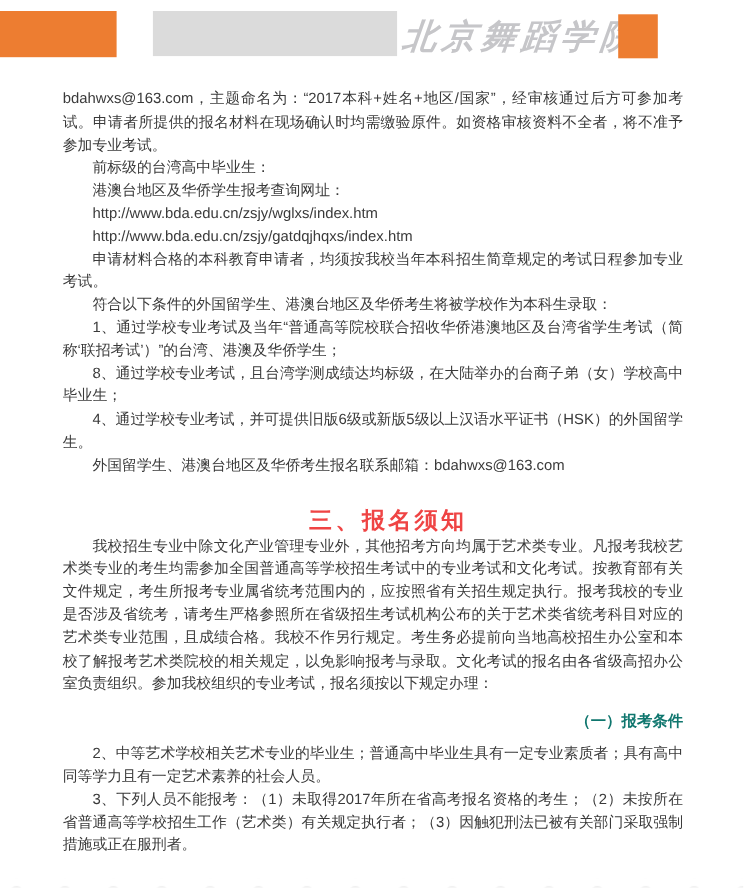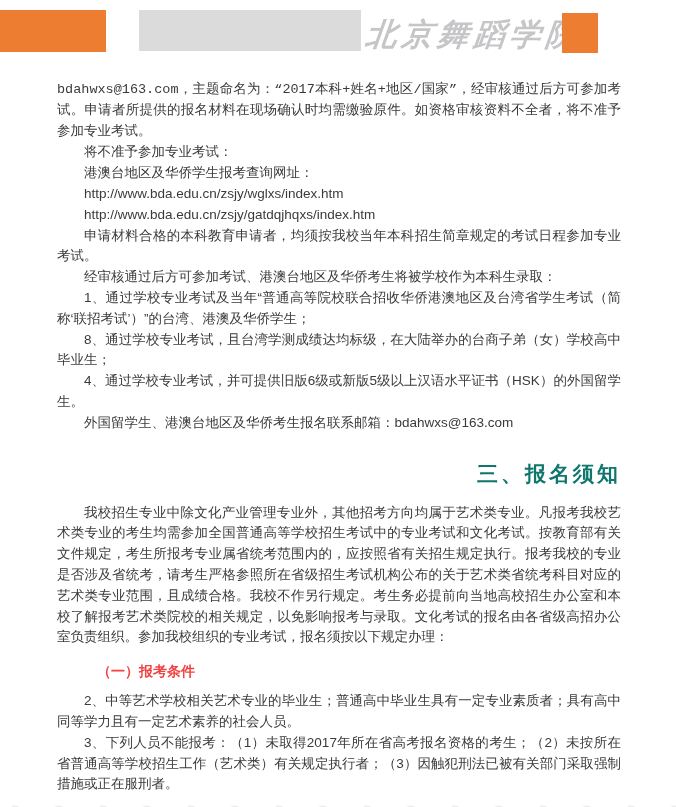--- a/index.html
+++ b/index.html
@@ -29,32 +29,32 @@
   }
   
   .doc {
     position:absolute; left:57px; top:80px; width:564px;
     color:#3A3A3A;
     font-size:13.5px;
     line-height:20.8px;
     text-align:justify;
     word-break:break-all;
   }
-  .blk.continuation { text-indent:0;font-family:Liberation Mono, monospace; }
+  .blk.continuation { text-indent:0; }
   .blk.para         { text-indent:2em; }
   .blk.h1 {
-    font-size:21px; font-weight:bold; color:#0f766e;
-    text-align:right; text-indent:0;
+    font-size:21px; font-weight:bold; color:#ef4444;
+    text-align:center; text-indent:0;
     letter-spacing:3px;
-    margin:27px 0 16px 28px;
+    margin:27px 0 0 28px;
     line-height:26px;
   }
   .blk.h2 {
-    font-size:14px; font-weight:bold; color:#ef4444;
-    text-align:left; text-indent:40px;
+    font-size:14px; font-weight:bold; color:#0f766e;
+    text-align:right; text-indent:40px;
     margin:12px 0 9px 0;
     line-height:22px;
   }
   
   .bottom-pattern {
     position:absolute; left:0; bottom:-8px; width:676px; height:16px;
     background-image:radial-gradient(circle at 11px 13px, #e9e9e9 0 6px, rgba(0,0,0,0) 7px);
     background-size:44px 20px;
     background-position:4px 0;
     opacity:.8;
@@ -65,26 +65,26 @@
 
 <div class="page">
 
   <div class="accent-left"></div>
   <div class="gray-bar"></div>
   <div class="logo">北京舞蹈学院</div>
   <div class="accent-right"></div>
 
   <div class="doc">
       <div class="blk continuation">bdahwxs@163.com，主题命名为：“2017本科+姓名+地区/国家”，经审核通过后方可参加考试。申请者所提供的报名材料在现场确认时均需缴验原件。如资格审核资料不全者，将不准予参加专业考试。</div>
-      <div class="blk para">将不准予参加专业考试：</div>
+      <div class="blk para">前标级的台湾高中毕业生：</div>
       <div class="blk para">港澳台地区及华侨学生报考查询网址：</div>
       <div class="blk para">http://www.bda.edu.cn/zsjy/wglxs/index.htm</div>
       <div class="blk para">http://www.bda.edu.cn/zsjy/gatdqjhqxs/index.htm</div>
       <div class="blk para">申请材料合格的本科教育申请者，均须按我校当年本科招生简章规定的考试日程参加专业考试。</div>
-      <div class="blk para">经审核通过后方可参加考试、港澳台地区及华侨考生将被学校作为本科生录取：</div>
+      <div class="blk para">符合以下条件的外国留学生、港澳台地区及华侨考生将被学校作为本科生录取：</div>
       <div class="blk para">1、通过学校专业考试及当年“普通高等院校联合招收华侨港澳地区及台湾省学生考试（简称‘联招考试’）”的台湾、港澳及华侨学生；</div>
       <div class="blk para">8、通过学校专业考试，且台湾学测成绩达均标级，在大陆举办的台商子弟（女）学校高中毕业生；</div>
       <div class="blk para">4、通过学校专业考试，并可提供旧版6级或新版5级以上汉语水平证书（HSK）的外国留学生。</div>
       <div class="blk para">外国留学生、港澳台地区及华侨考生报名联系邮箱：bdahwxs@163.com</div>
       <div class="blk h1">三、报名须知</div>
       <div class="blk para">我校招生专业中除文化产业管理专业外，其他招考方向均属于艺术类专业。凡报考我校艺术类专业的考生均需参加全国普通高等学校招生考试中的专业考试和文化考试。按教育部有关文件规定，考生所报考专业属省统考范围内的，应按照省有关招生规定执行。报考我校的专业是否涉及省统考，请考生严格参照所在省级招生考试机构公布的关于艺术类省统考科目对应的艺术类专业范围，且成绩合格。我校不作另行规定。考生务必提前向当地高校招生办公室和本校了解报考艺术类院校的相关规定，以免影响报考与录取。文化考试的报名由各省级高招办公室负责组织。参加我校组织的专业考试，报名须按以下规定办理：</div>
       <div class="blk h2">（一）报考条件</div>
       <div class="blk para">2、中等艺术学校相关艺术专业的毕业生；普通高中毕业生具有一定专业素质者；具有高中同等学力且有一定艺术素养的社会人员。</div>
       <div class="blk para">3、下列人员不能报考：（1）未取得2017年所在省高考报名资格的考生；（2）未按所在省普通高等学校招生工作（艺术类）有关规定执行者；（3）因触犯刑法已被有关部门采取强制措施或正在服刑者。</div>
     </div>

